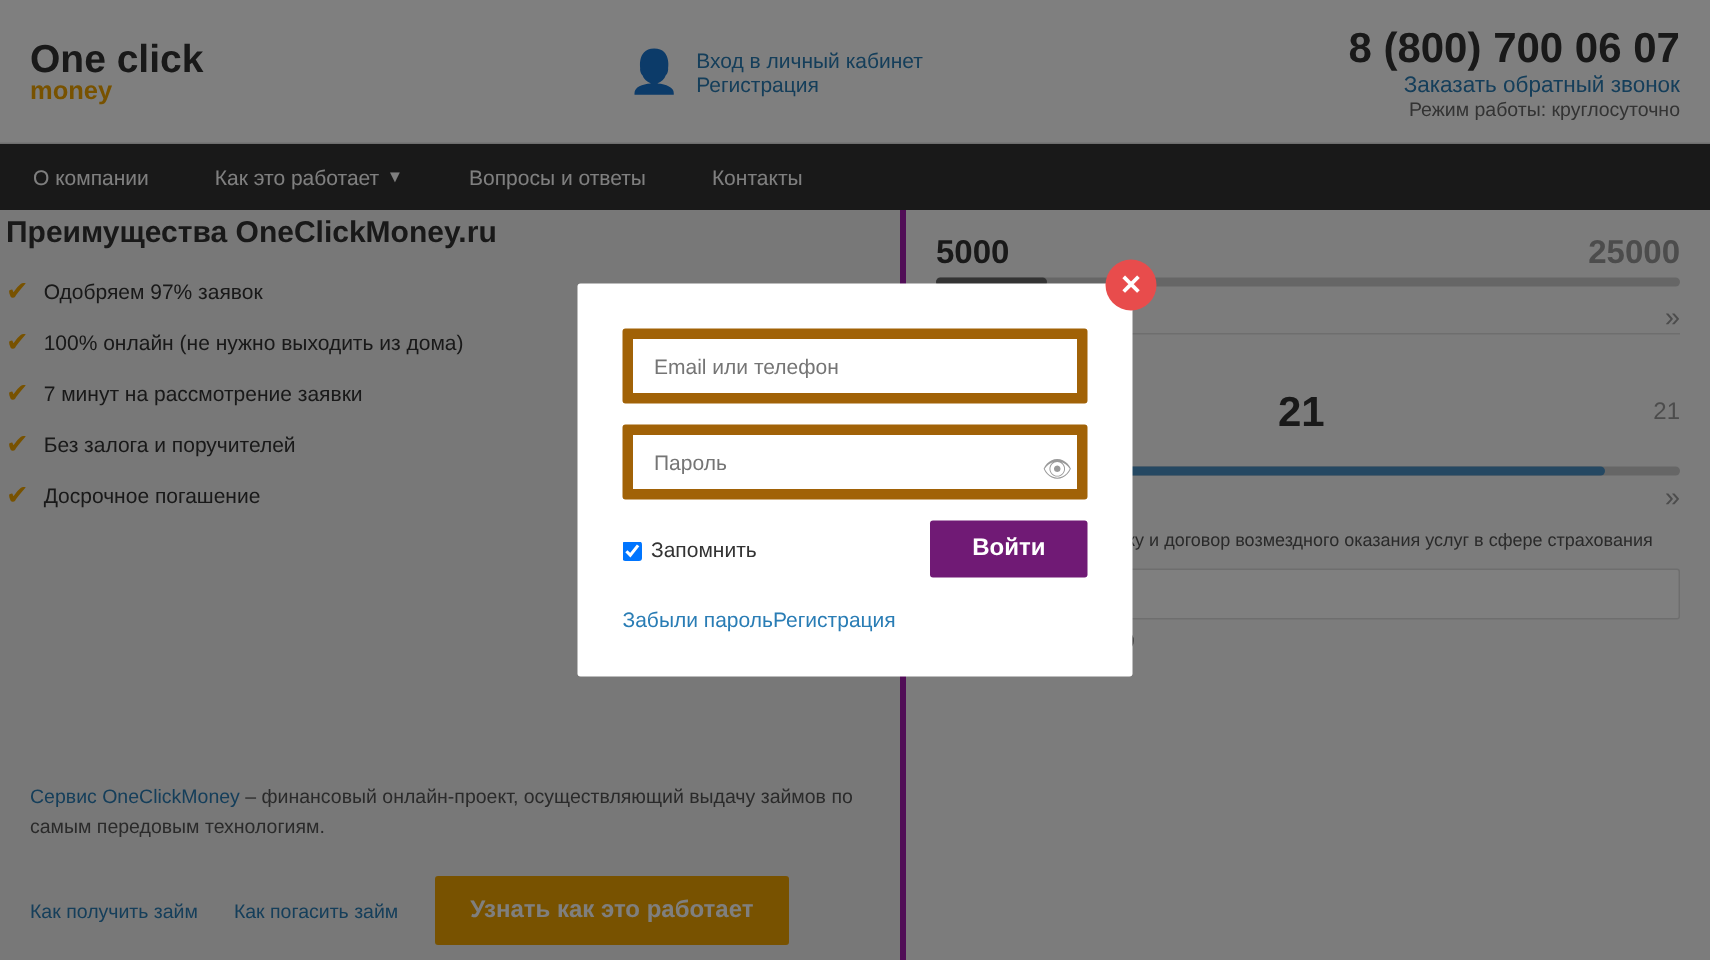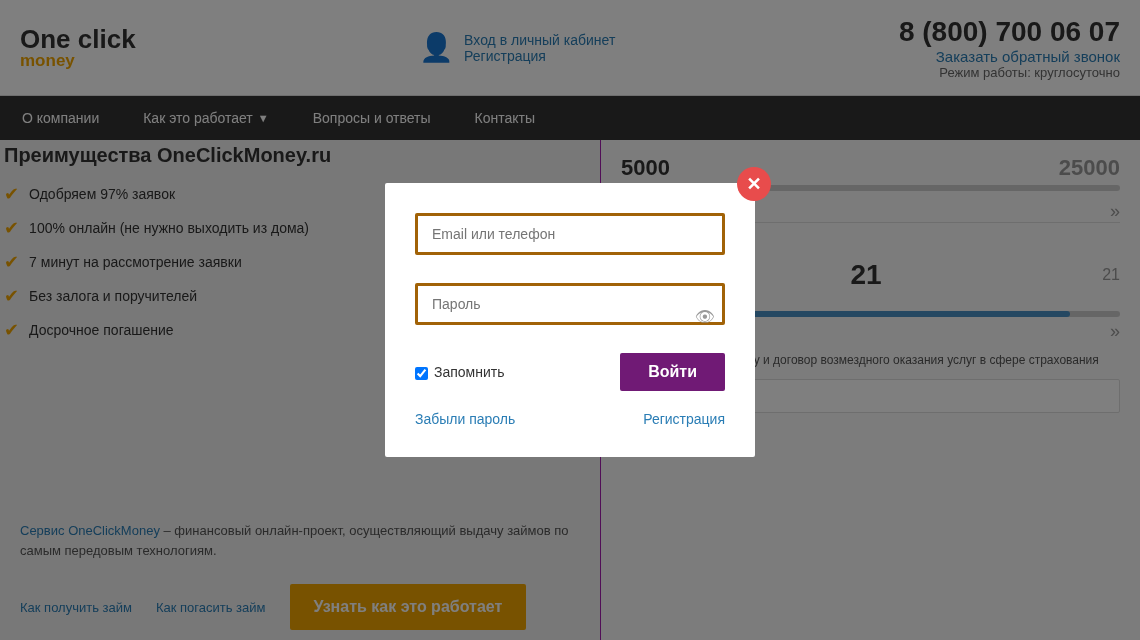--- a/index.html
+++ b/index.html
@@ -74,21 +74,21 @@
       font-weight: bold;
       cursor: pointer;
       border-radius: 2px;
     }
 
     
     .right-panel {
       flex: 1;
       background: #f8f8f8;
       padding: 15px 20px;
-      border-left: 1px solid #a21caf;
+      border-left: 4px solid #a21caf;
     }
     .loan-amount-row { display: flex; align-items: center; justify-content: space-between; margin-bottom: 4px; }
     .loan-amount-left { font-size: 22px; font-weight: bold; color: #333; }
     .loan-amount-right { font-size: 22px; font-weight: bold; color: #999; }
     .slider-container { margin-bottom: 10px; }
     .slider-track { width: 100%; height: 6px; background: #ccc; border-radius: 3px; position: relative; }
     .slider-fill { width: 15%; height: 6px; background: #666; border-radius: 3px; }
     .slider-arrows { display: flex; justify-content: space-between; font-size: 18px; color: #999; cursor: pointer; }
     .section-title { font-size: 16px; font-weight: bold; color: #333; margin-bottom: 8px; border-top: 1px solid #ddd; padding-top: 10px; }
     .period-row { display: flex; align-items: center; justify-content: space-between; margin-bottom: 20px; }
@@ -132,43 +132,43 @@
     .modal-title {
       font-size: 18px;
       font-weight: bold;
       text-align: center;
       color: #333;
       letter-spacing: 1px;
       margin-bottom: 24px;
     }
     .modal-input {
       width: 100%;
-      border: 3px solid #a16207;
+      border: 7px solid #a16207;
       padding: 10px 14px;
       font-size: 14px;
       color: #999;
-      margin-bottom: 28px;
+      margin-bottom: 14px;
       border-radius: 2px;
     }
     .password-row { position: relative; }
     .password-row .modal-input { padding-right: 40px; }
     .eye-icon { position: absolute; right: 10px; top: 50%; transform: translateY(-60%); color: #999; font-size: 16px; cursor: pointer; }
     .modal-remember-row { display: flex; align-items: center; justify-content: space-between; margin-bottom: 20px; }
     .remember-left { display: flex; align-items: flex-end; gap: 6px; font-size: 14px; color: #333; }
     .login-button {
       background: #701a75;
       color: #fff;
       border: none;
       padding: 10px 28px;
       font-size: 16px;
       font-weight: bold;
       cursor: pointer;
       border-radius: 2px;
     }
-    .modal-links { display: flex; justify-content: space-between; }
+    .modal-links { display: flex; }
     .modal-link { color: #2a7db5; text-decoration: none; font-size: 14px; }
     .close-button {
       position: absolute;
       top: -16px;
       right: -16px;
       width: 34px;
       height: 34px;
       background: #e84c4c;
       border-radius: 50%;
       border: none;

